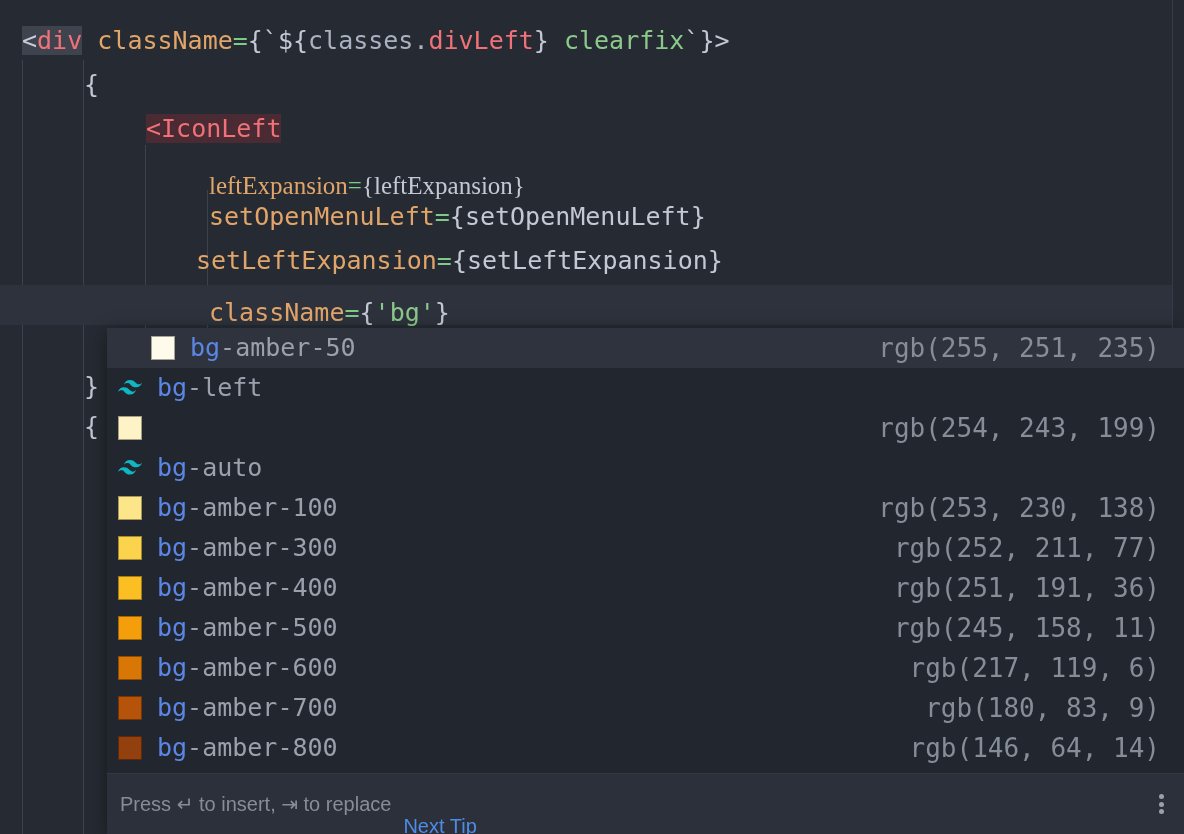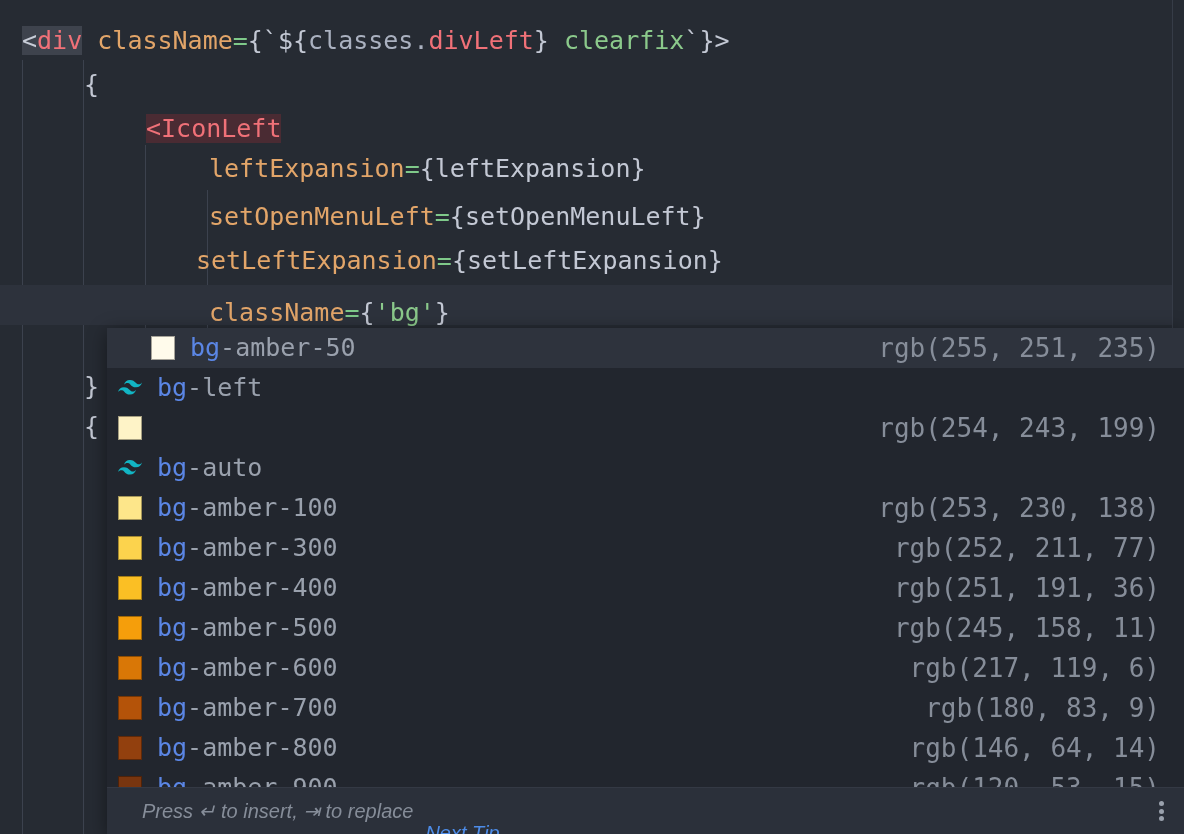--- a/index.html
+++ b/index.html
@@ -124,28 +124,27 @@
     color: #868d99;
     white-space: pre;
   }
 
   
   .popup-footer {
     position: absolute;
     left: 0;
     right: 0;
     bottom: 0;
-    height: 47px;
+    height: 61px;
     background: #2b303a;
     border-top: 1px solid #343944;
     display: flex;
     align-items: center;
-    padding-left: 35px;
+    padding-left: 13px;
     box-sizing: border-box;
-    font-style: italic;
   }
   .footer-hint {
     font-family: "Liberation Sans", sans-serif;
     font-size: 20px;
     color: #868d99;
     white-space: pre;
   }
   .footer-link {
     font-family: "Liberation Sans", sans-serif;
     font-size: 20px;
@@ -188,21 +187,21 @@
         <div class="guide" style="left: 22px; top: 60px; bottom: 0px;"></div>
         <div class="guide" style="left: 83px; top: 60px; bottom: 0px;"></div>
         <div class="guide" style="left: 145px; top: 145px; bottom: 500px;"></div>
         <div class="guide" style="left: 207px; top: 190px; bottom: 500px;"></div>
       </div>
     <div class="line-highlight" id="cur-line" style="top: 285px;"></div>
     <div id="code">
         <div class="code-line" style="top: 21px; left: 22px;"><span><span class="tok-punc-hl">&lt;</span><span class="tok-punc-hl" style="color: rgb(240, 113, 120);">div</span></span><span class="tok-plain"> </span><span class="tok-attr">className</span><span class="tok-eq">=</span><span class="tok-brace">{`</span><span class="tok-brace">${</span><span class="tok-plain">classes.</span><span class="tok-prop">divLeft</span><span class="tok-brace">}</span><span class="tok-plain"> </span><span class="tok-str">clearfix</span><span class="tok-brace">`}&gt;</span></div>
         <div class="code-line" style="top: 65px; left: 84px;"><span class="tok-brace">{</span></div>
         <div class="code-line" style="top: 109px; left: 146px;"><span class="tok-tag-hl">&lt;IconLeft</span></div>
-        <div class="code-line" style="top: 149px; left: 209px;"><span class="tok-attr">leftExpansion</span><span class="tok-eq">=</span><span class="tok-brace">{leftExpansion}</span></div>
+        <div class="code-line" style="top: 166px; left: 209px; font-family: Liberation Serif, serif;"><span class="tok-attr">leftExpansion</span><span class="tok-eq">=</span><span class="tok-brace">{leftExpansion}</span></div>
         <div class="code-line" style="top: 197px; left: 209px;"><span class="tok-attr">setOpenMenuLeft</span><span class="tok-eq">=</span><span class="tok-brace">{setOpenMenuLeft}</span></div>
         <div class="code-line" style="top: 241px; left: 196px;"><span class="tok-attr">setLeftExpansion</span><span class="tok-eq">=</span><span class="tok-brace">{setLeftExpansion}</span></div>
         <div class="code-line" style="top: 285px; left: 209px; margin-top: 8px;"><span class="tok-attr">className</span><span class="tok-eq">=</span><span class="tok-brace">{</span><span class="tok-str">'bg'</span><span class="tok-brace">}</span></div>
         <div class="code-line" style="top: 367px; left: 84px;"><span class="tok-brace">}</span></div>
         <div class="code-line" style="top: 407px; left: 84px;"><span class="tok-brace">{</span></div>
       </div>
     <div class="right-rule" id="right-rule" style="left: 1172px;"></div>
   </div>
 
   <div class="popup">

